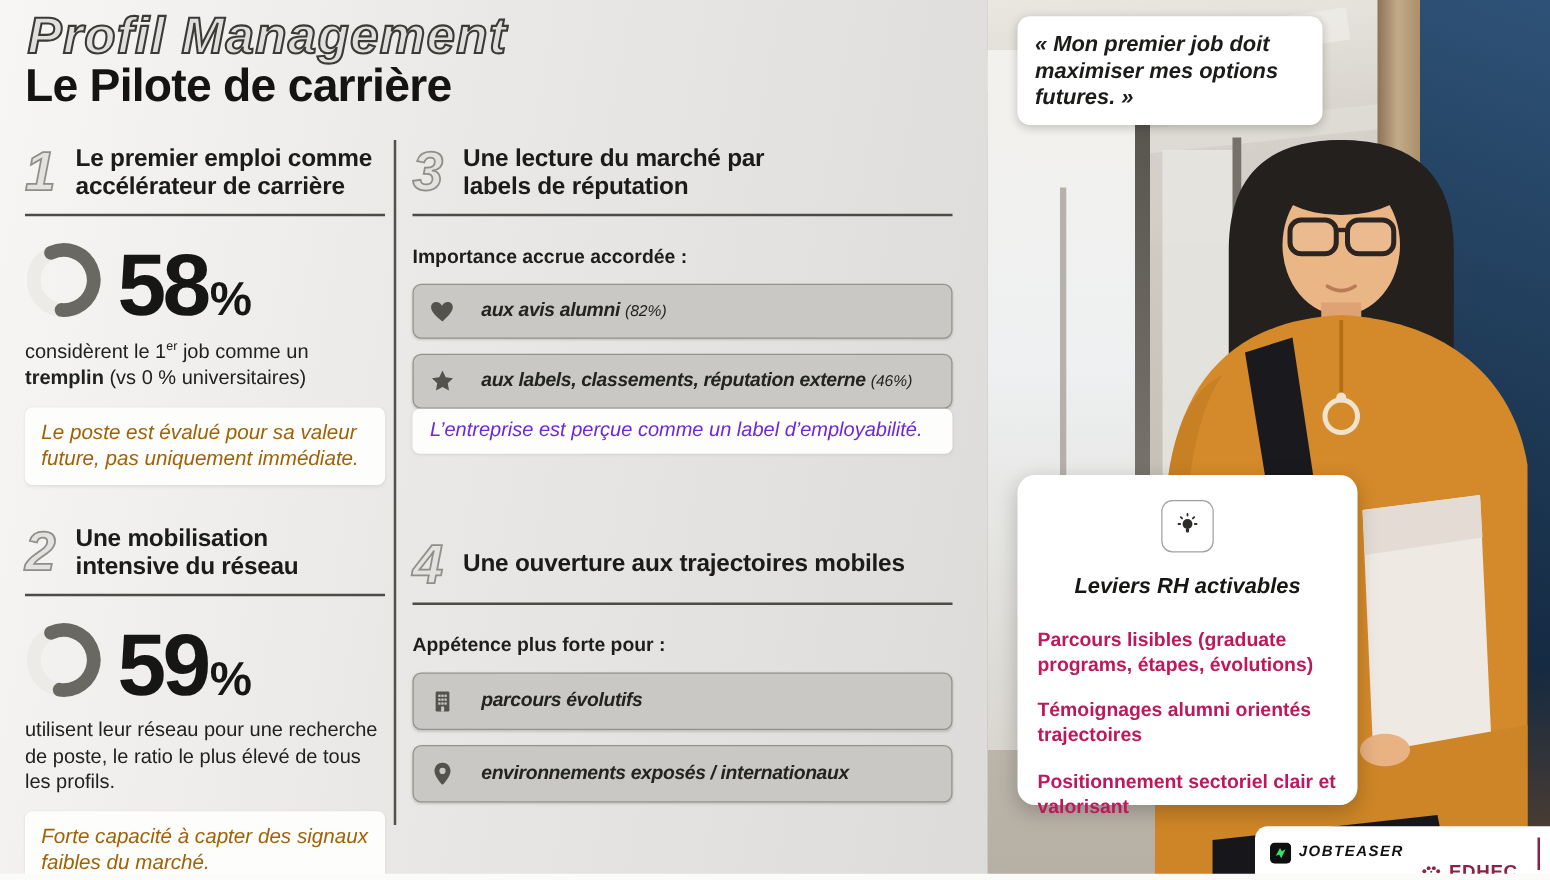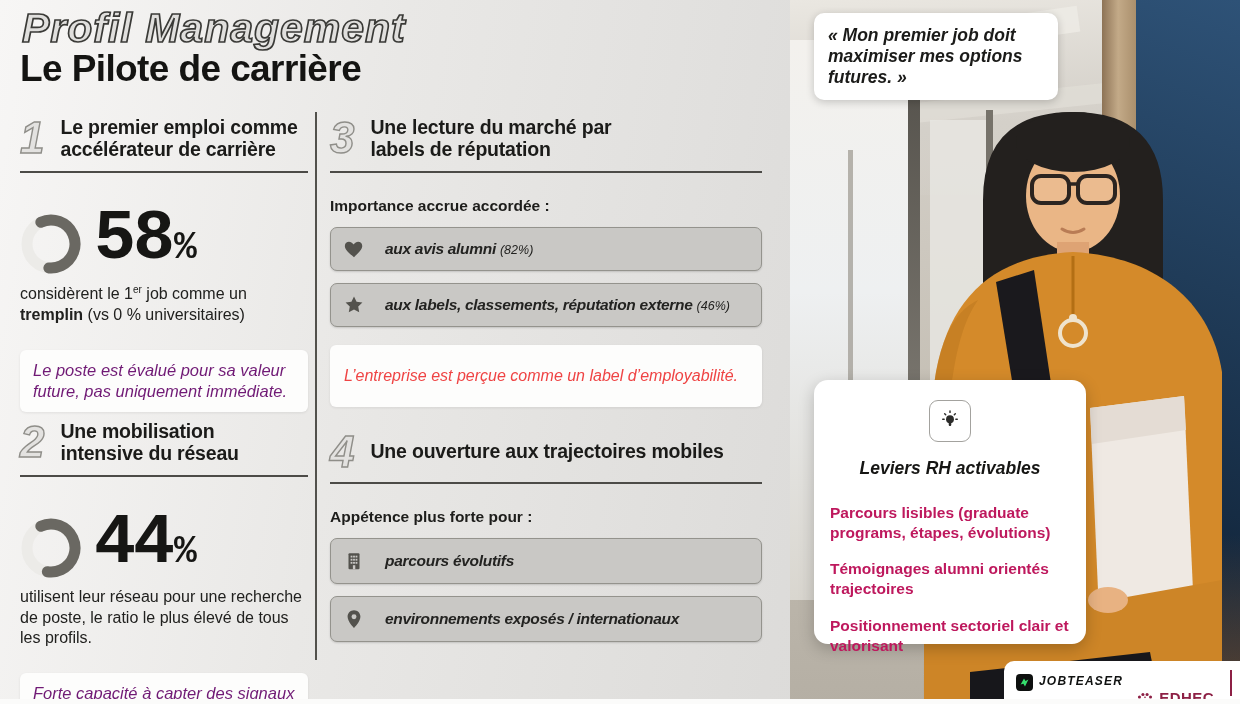--- a/index.html
+++ b/index.html
@@ -19,40 +19,40 @@
   #s1{left:20px;top:116px;width:288px;}
   #s2{left:20px;top:420px;width:288px;}
   #s3{left:330px;top:116px;width:432px;}
   #s4{left:330px;top:430px;width:432px;}
   .sec-head{display:flex;gap:16px;align-items:flex-start;}
   .sec-head.center{align-items:center;}
   .sec-num{font-size:44px;line-height:0.9;font-weight:800;font-style:italic;color:#e3e2e0;
     -webkit-text-stroke:1.4px #8f8e89;margin-top:2px;}
   .sec-title{margin:0;font-size:19.5px;font-weight:800;line-height:1.15;letter-spacing:-0.2px;color:#1b1b19;}
   .rule{height:2px;background:#4c4b47;margin-top:10px;}
-  .stat-row{display:flex;align-items:flex-end;gap:12px;margin-top:32px;font-family:Liberation Mono, monospace;}
+  .stat-row{display:flex;align-items:flex-start;gap:12px;margin-top:20px;}
   .donut{flex:0 0 auto;}
   .d-base{fill:none;stroke:#ecebe8;stroke-width:11;}
   .d-arc{fill:none;stroke:#6a6862;stroke-width:11;stroke-linecap:round;}
   .big{font-size:70px;font-weight:800;letter-spacing:-3px;line-height:1;color:#161614;white-space:nowrap;}
   .big .pct{font-size:38px;letter-spacing:0;margin-left:2px;}
   .desc{margin:8px 0 0 0;font-size:16px;line-height:1.3;color:#21211f;}
   .desc sup{font-size:10px;}
-  .note{margin-top:24px;background:#fdfdfc;border-radius:6px;padding:10px 13px;
-    font-style:italic;color:#701a75;font-size:16.5px;line-height:1.28;
+  .note{margin-top:12px;background:#fdfdfc;border-radius:6px;padding:10px 13px;
+    font-style:italic;color:#a16207;font-size:16.5px;line-height:1.28;
     box-shadow:0 1px 3px rgba(0,0,0,0.08);}
   .intro{margin:24px 0 0 0;font-size:15.5px;font-weight:800;color:#1d1d1b;}
   .pill{margin-top:12px;height:44px;display:flex;align-items:center;gap:20px;
     background:#c9c8c5;border:1.5px solid #94938d;border-radius:7px;padding:0 12px;
     box-shadow:0 1px 2px rgba(0,0,0,0.15);box-sizing:border-box;overflow:hidden;}
   #s4 .pill{height:46px;}
   .pill-label{font-size:15.5px;font-weight:800;font-style:italic;letter-spacing:-0.3px;color:#232321;white-space:nowrap;}
   .pill-detail{font-size:12.5px;font-style:italic;color:#232321;margin-left:4px;white-space:nowrap;}
-  .note-line{margin-top:18px;background:#fdfdfc;border-radius:6px;padding:22px 14px;
-    font-style:italic;color:#ef4444;font-size:16px;white-space:nowrap;
+  .note-line{background:#fdfdfc;border-radius:6px;padding:9px 14px;
+    font-style:italic;color:#6d28d9;font-size:16px;white-space:nowrap;
     box-shadow:0 1px 3px rgba(0,0,0,0.08);}
   
   .photo{position:absolute;left:790px;top:0;width:450px;height:704px;overflow:hidden;background:#c9c3ba;}
   .ph{position:absolute;}
   .ph-base{inset:0;background:linear-gradient(180deg,#d9d5ce 0%,#cdc8bf 35%,#c2bcb1 65%,#b5afa4 100%);}
   .ph-ceiling{left:0;top:0;width:100%;height:195px;
     background:linear-gradient(175deg,#eae7e1 0%,#d4d0c9 60%,rgba(210,206,199,0) 100%);}
   .beamA{left:-30px;top:28px;width:320px;height:26px;background:#edebe5;opacity:.85;transform:rotate(-8deg);}
   .beamB{left:40px;top:92px;width:380px;height:20px;background:#e1ded7;opacity:.7;transform:rotate(-6deg);}
   .ph-window{left:0;top:40px;width:130px;height:560px;
@@ -125,21 +125,21 @@
     <div class="sec-head">
       <div class="sec-num">2</div>
       <h2 class="sec-title" style="width:196px">Une mobilisation intensive du réseau</h2>
     </div>
     <div class="rule"></div>
     <div class="stat-row">
       <svg class="donut" width="62" height="62" viewBox="0 0 62 62">
         <circle class="d-base" cx="31" cy="31" r="24"></circle>
         <circle class="d-arc" cx="31" cy="31" r="24" transform="rotate(245 31 31)" stroke-dasharray="89.0 150.8"></circle>
       </svg>
-      <div class="big"><span>44</span><span class="pct">%</span></div>
+      <div class="big"><span>59</span><span class="pct">%</span></div>
     </div>
     <p class="desc">utilisent leur réseau pour une recherche de poste,  le ratio le plus élevé de tous les profils.</p>
     <div class="note">Forte capacité à capter des signaux faibles du marché.</div>
   </section>
 
   <section id="s3">
     <div class="sec-head">
       <div class="sec-num">3</div>
       <h2 class="sec-title" style="width:252px">Une lecture du marché par labels de réputation</h2>
     </div>

